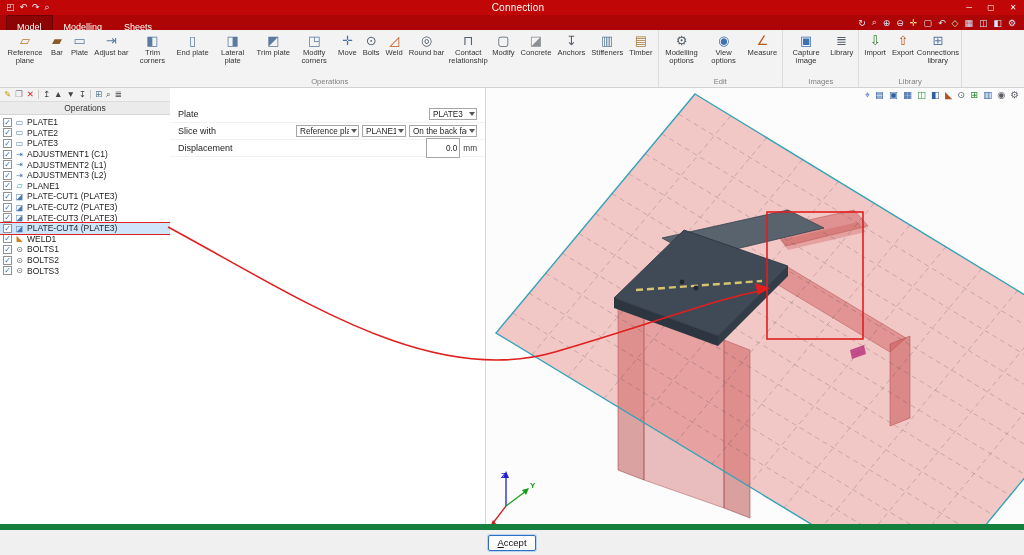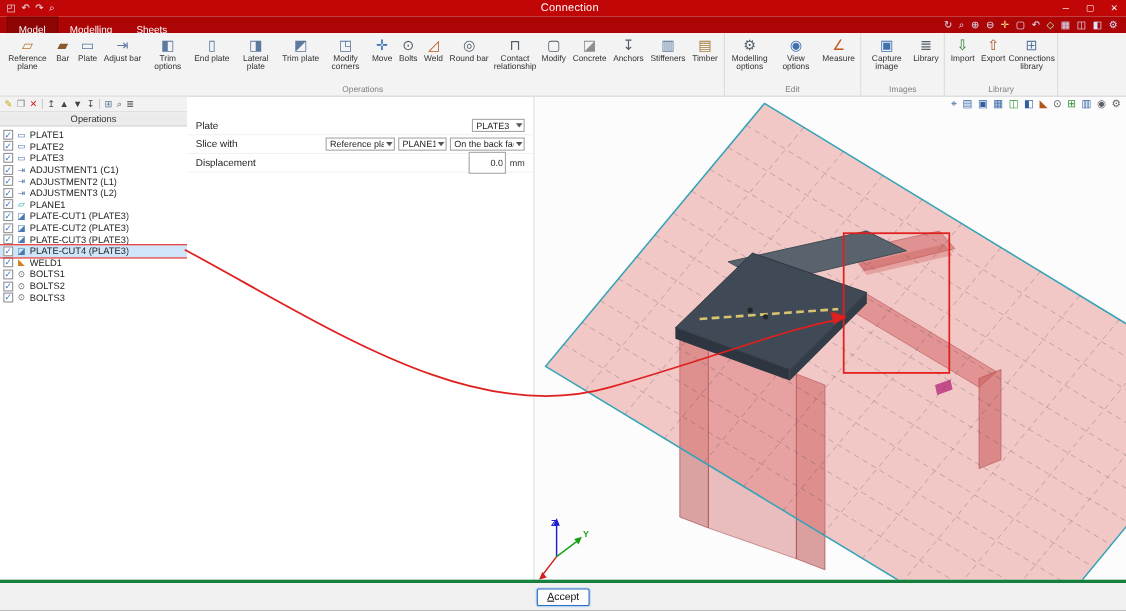--- a/index.html
+++ b/index.html
@@ -62,21 +62,21 @@
   .pinput{width:28px;height:10px;border:1px solid #a6a6a6;font-size:8.2px;text-align:right;padding:4px 2px;font-family:Liberation Sans, sans-serif;color:#1d1d1d;}
   .punit{font-size:8.2px;color:#333;}
 
   
   .viewport{position:absolute;top:88px;left:486px;right:0;bottom:25px;background:#fcfcfc;overflow:hidden;}
   .vp-toolbar{position:absolute;top:1px;right:5px;display:flex;gap:5px;z-index:3;}
   .vp-toolbar .icon{font-size:9.5px;cursor:default;}
   svg.scene{position:absolute;left:0;top:0;}
 
   
-  .bottombar{position:absolute;left:0;right:0;bottom:0;height:25px;background:#f0f0f0;border-top:3px solid #15803d;
+  .bottombar{position:absolute;left:0;right:0;bottom:0;height:25px;background:#f0f0f0;border-top:6px solid #15803d;
              display:flex;align-items:center;justify-content:center;}
   .accept{height:16px;min-width:44px;background:#fdfdfd;border:1px solid #2f6fc1;box-shadow:0 0 0 1px #b9d4f0;
           border-radius:2px;font-size:9.5px;color:#111;font-family:inherit;padding:0 8px;cursor:default;}
 
   
   svg.overlay{position:absolute;left:0;top:0;pointer-events:none;z-index:6;}
 </style>
 </head>
 <body>
 
@@ -139,21 +139,21 @@
           <button class="rbtn">
             <span class="icon" style="color: rgb(91, 122, 157);">▭</span>
             <span class="rlabel">Plate</span>
           </button>
           <button class="rbtn">
             <span class="icon" style="color: rgb(91, 122, 157);">⇥</span>
             <span class="rlabel">Adjust bar</span>
           </button>
           <button class="rbtn">
             <span class="icon" style="color: rgb(91, 122, 157);">◧</span>
-            <span class="rlabel">Trim options</span>
+            <span class="rlabel">Trim corners</span>
           </button>
           <button class="rbtn">
             <span class="icon" style="color: rgb(91, 122, 157);">▯</span>
             <span class="rlabel">End plate</span>
           </button>
           <button class="rbtn">
             <span class="icon" style="color: rgb(91, 122, 157);">◨</span>
             <span class="rlabel">Lateral plate</span>
           </button>
           <button class="rbtn">

